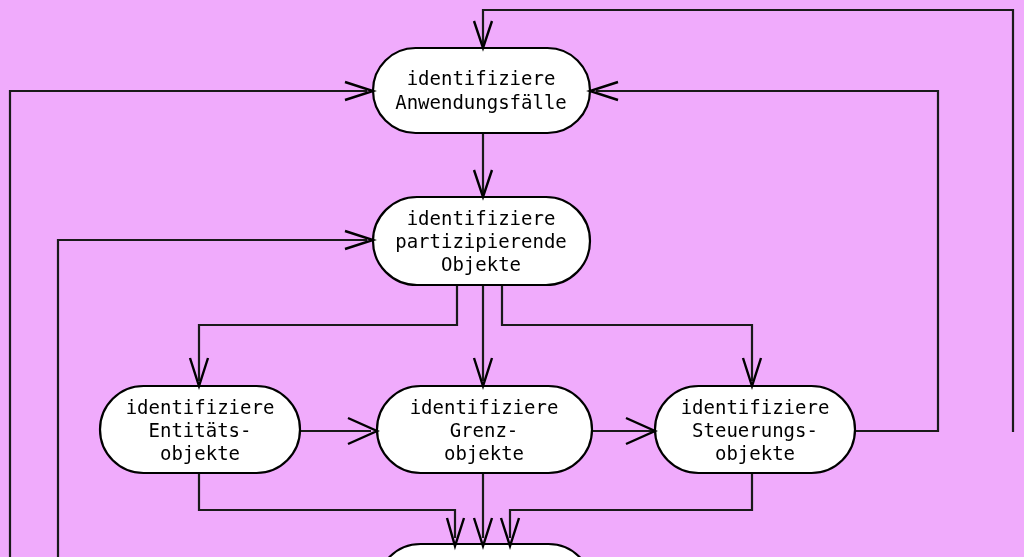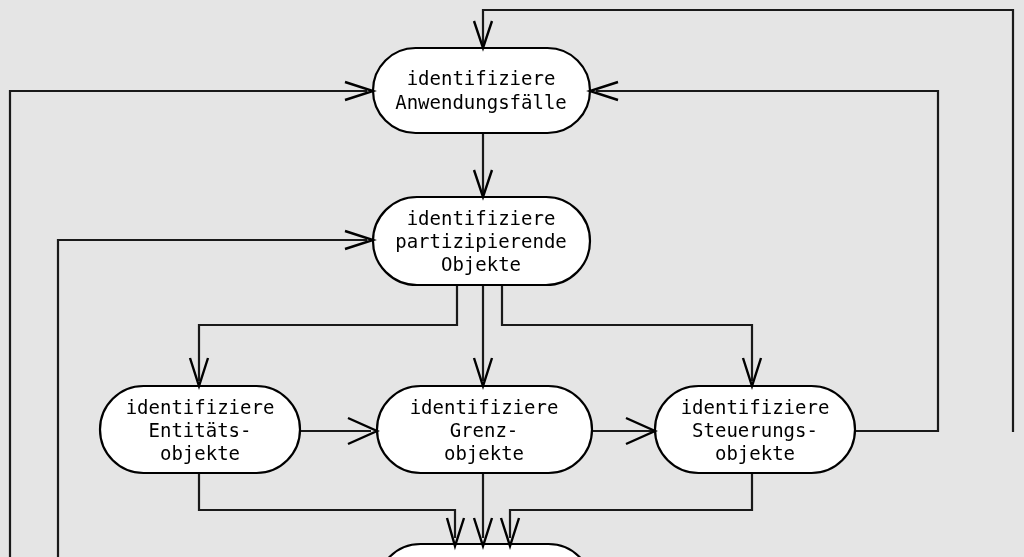--- a/index.html
+++ b/index.html
@@ -5,21 +5,21 @@
 <style>
   html, body {
     margin: 0;
     padding: 0;
     background: #ffffff;
   }
   #page {
     position: relative;
     width: 1024px;
     height: 557px;
-    background: #e5e5e5;
+    background: #f0abfc;
     overflow: hidden;
     font-family: "DejaVu Sans Mono", "Liberation Mono", monospace;
   }
   #diagram-svg {
     position: absolute;
     left: 0;
     top: 0;
     width: 1024px;
     height: 557px;
     display: block;

